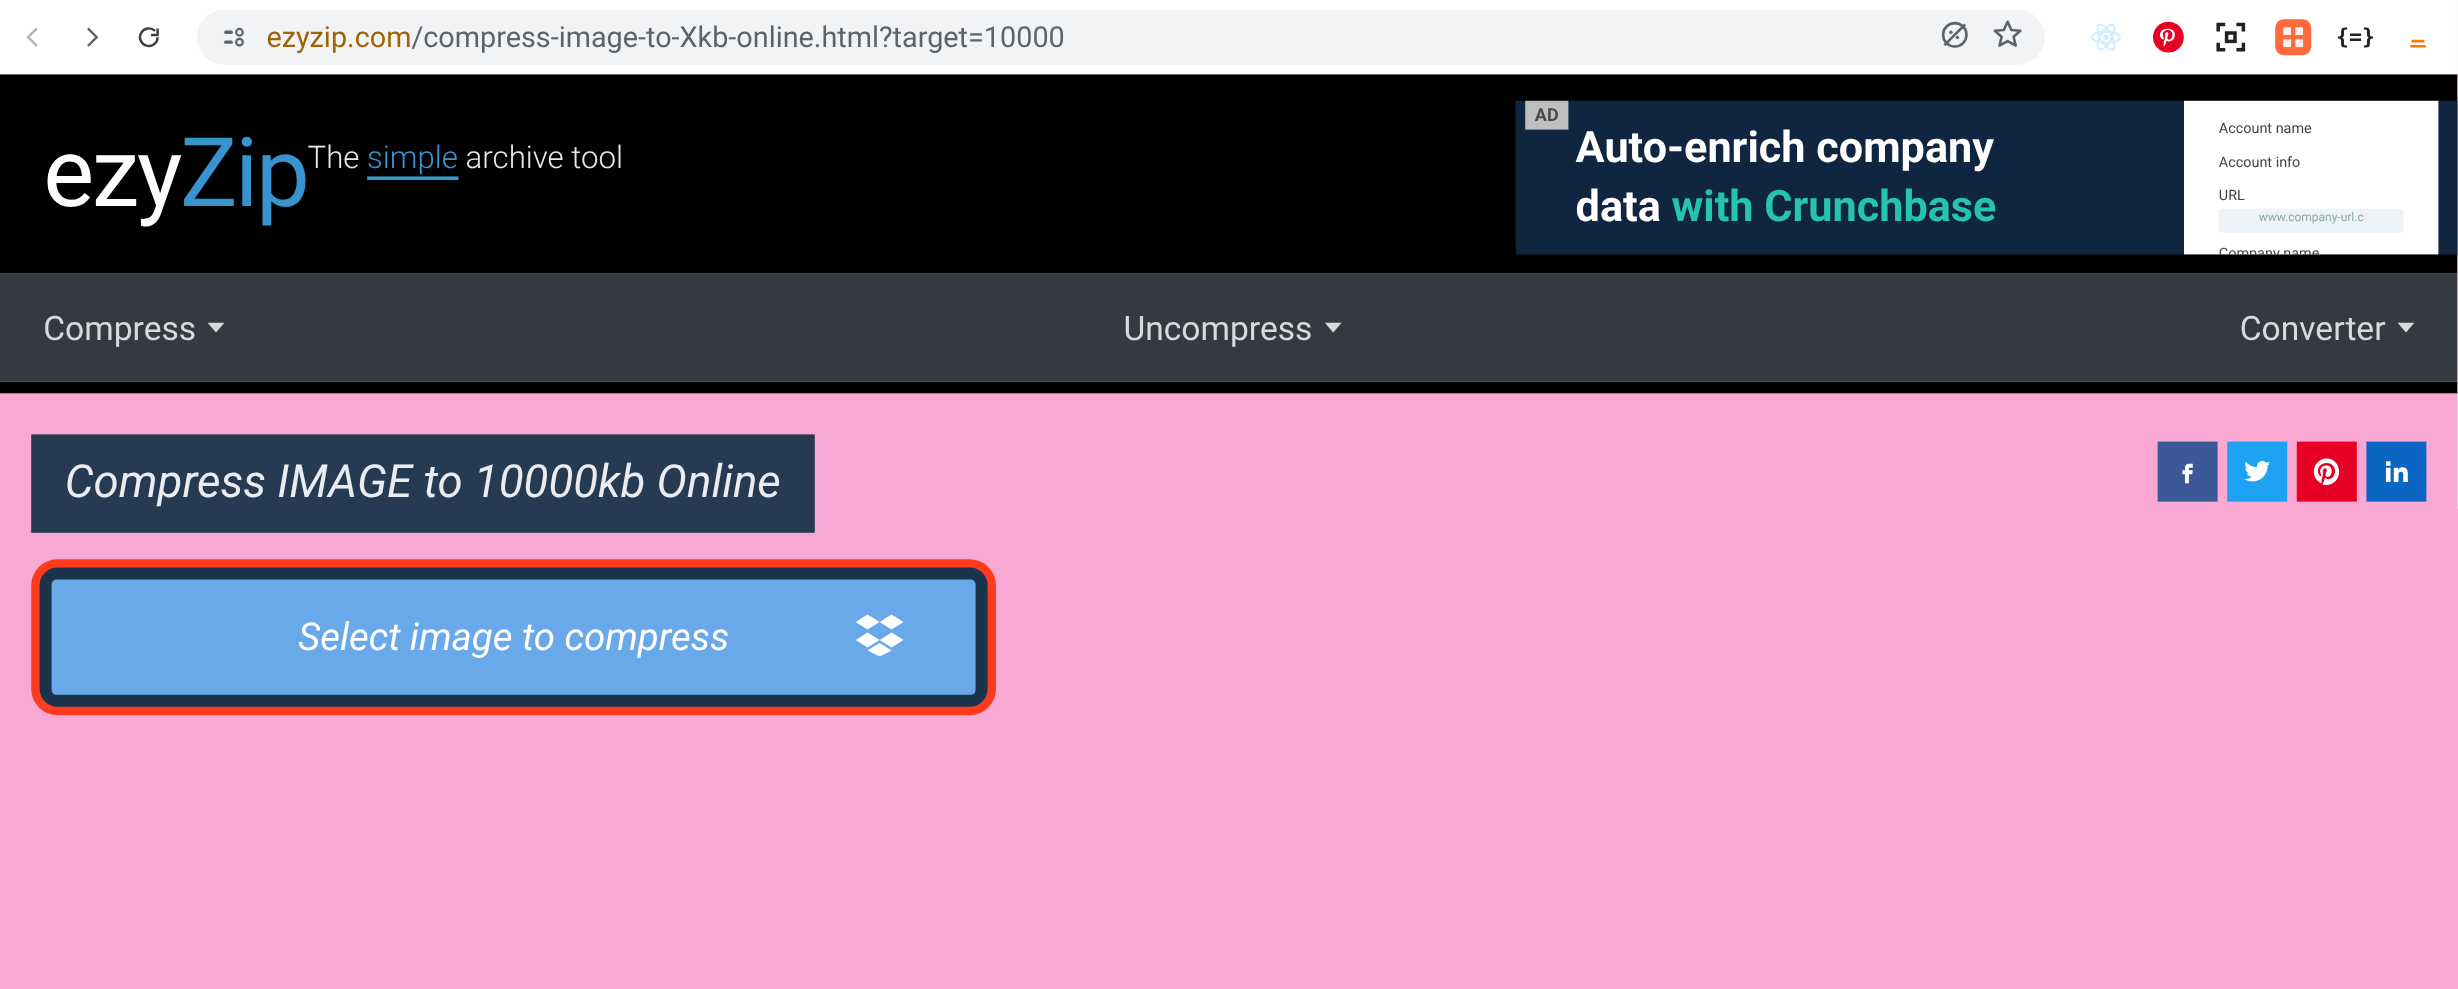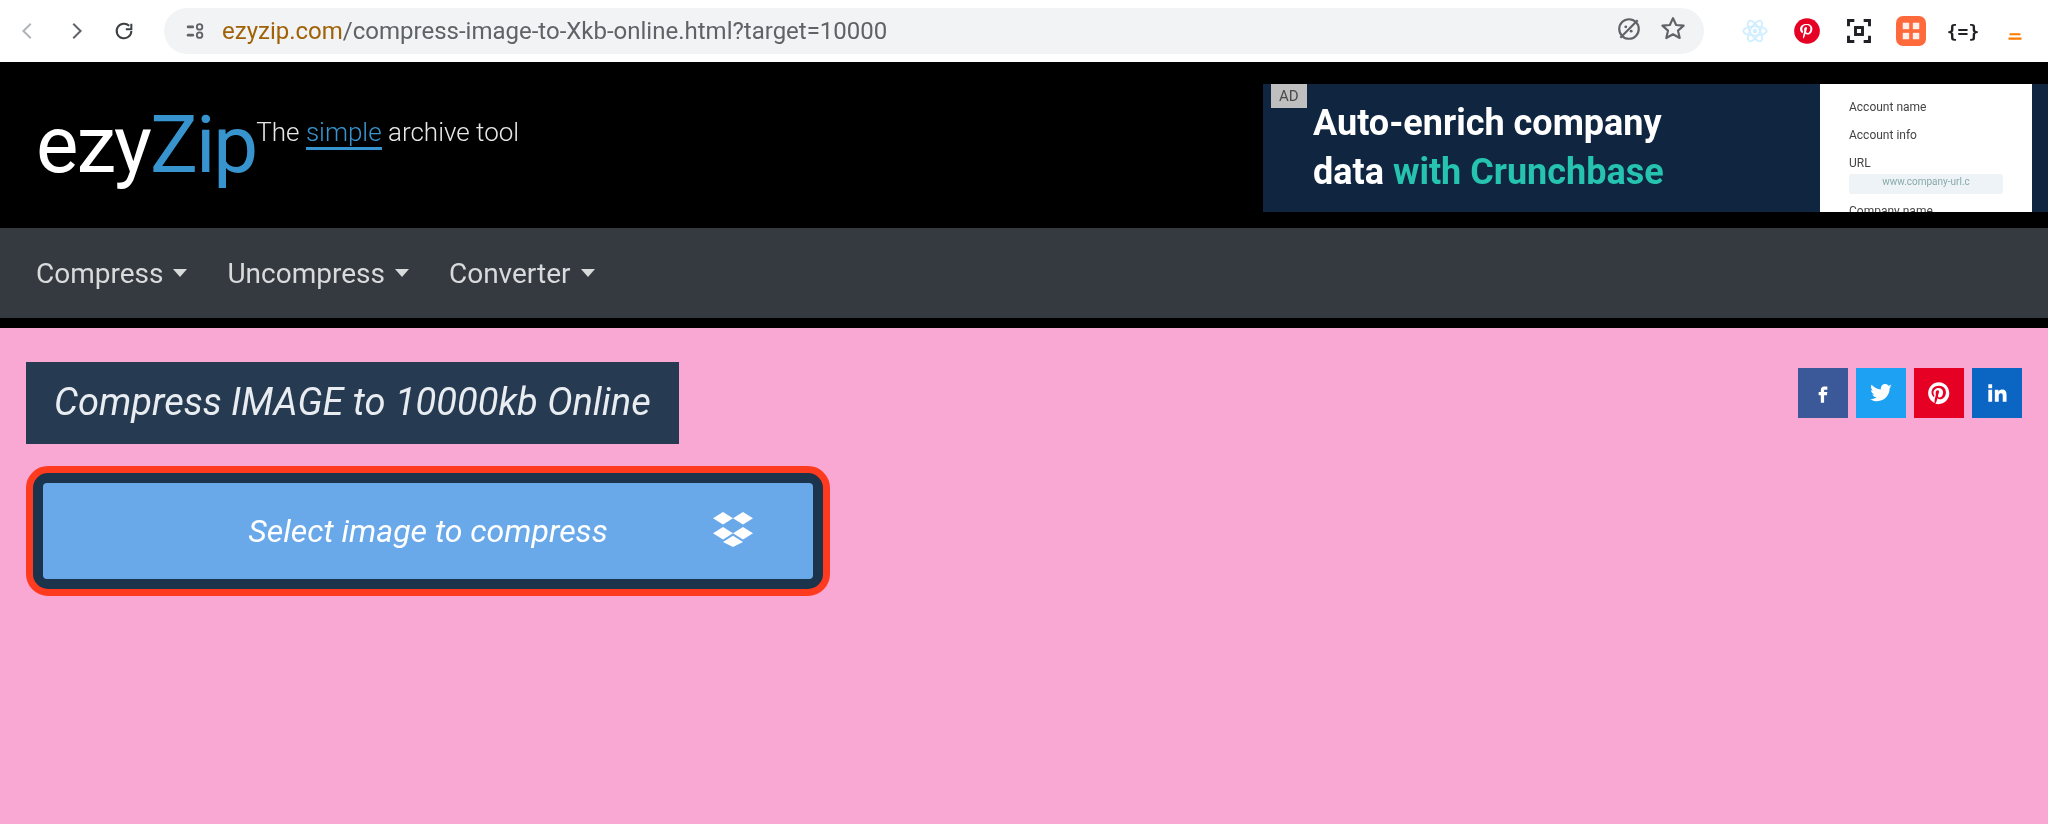--- a/index.html
+++ b/index.html
@@ -23,31 +23,31 @@
 
   
   .top-band { background:#000; height:166px; position:relative; display:flex; align-items:center; padding:0 36px; }
   .logo-block { display:flex; }
   .logo-main { font-size:80px; font-weight:400; line-height:0.9; letter-spacing:-2px; }
   .logo-main .ezy { color:#fff; }
   .logo-main .zip { color:#3794cf; }
   .tagline { color:#e8e8e8; font-size:26px; margin-top:8px; font-weight:300; }
   .tagline .simple { color:#3794cf; border-bottom:3px solid #3794cf;text-align:center; }
   .ad-block { position:absolute; right:0; top:22px; bottom:16px; width:785px; background:#0f2540; display:flex; align-items:center; padding-left:50px; }
-  .ad-badge { position:absolute; left:8px; top:0; background:#bfbfbf; color:#4a4a4a; font-size:15px; font-weight:400; padding:3px 8px; }
+  .ad-badge { position:absolute; left:8px; top:0; background:#bfbfbf; color:#4a4a4a; font-size:15px; font-weight:700; padding:3px 8px; }
   .ad-head { font-size:36px; font-weight:700; line-height:1.35; }
   .ad-head .l1 { color:#fff; display:block; }
   .ad-head .l2a { color:#fff; }
   .ad-head .l2b { color:#25c3b0; }
   .ad-form { position:absolute; right:16px; top:0; bottom:0; width:212px; background:#fff; padding:10px 29px; font-size:12px; color:#333; overflow:hidden; }
   .ad-form .lbl { font-size:12px; color:#444; margin:6px 0 4px; }
   .ad-form .inp { height:20px; background:#eef3f7; border-radius:3px; width:100%; font-size:10px; color:#8aa; padding:2px 6px;text-align:center; }
 
   
-  .nav-bar { background:#343a40; height:90px; display:flex; align-items:center; padding:0 36px; gap:40px; }
+  .nav-bar { background:#343a40; height:90px; display:flex; align-items:center; padding:0 36px; gap:40px;justify-content:space-between; }
   .nav-item { color:#d9dadb; font-size:28px; display:flex; align-items:center; gap:10px; cursor:pointer; }
   .nav-item .caret { width:0; height:0; border-left:7px solid transparent; border-right:7px solid transparent; border-top:8px solid #d9dadb; }
 
   
   .sep-strip { height:10px; background:#000; }
 
   
   .main-area { background:#f9a8d4; padding:34px 26px 44px 26px; height:calc(824px - 62px - 166px - 90px - 10px);font-style:italic; }
   .title-row { display:flex; align-items:flex-start; justify-content:space-between; }
   .page-title-wrap { background:#263b52; padding:18px 28px 20px 28px; }

